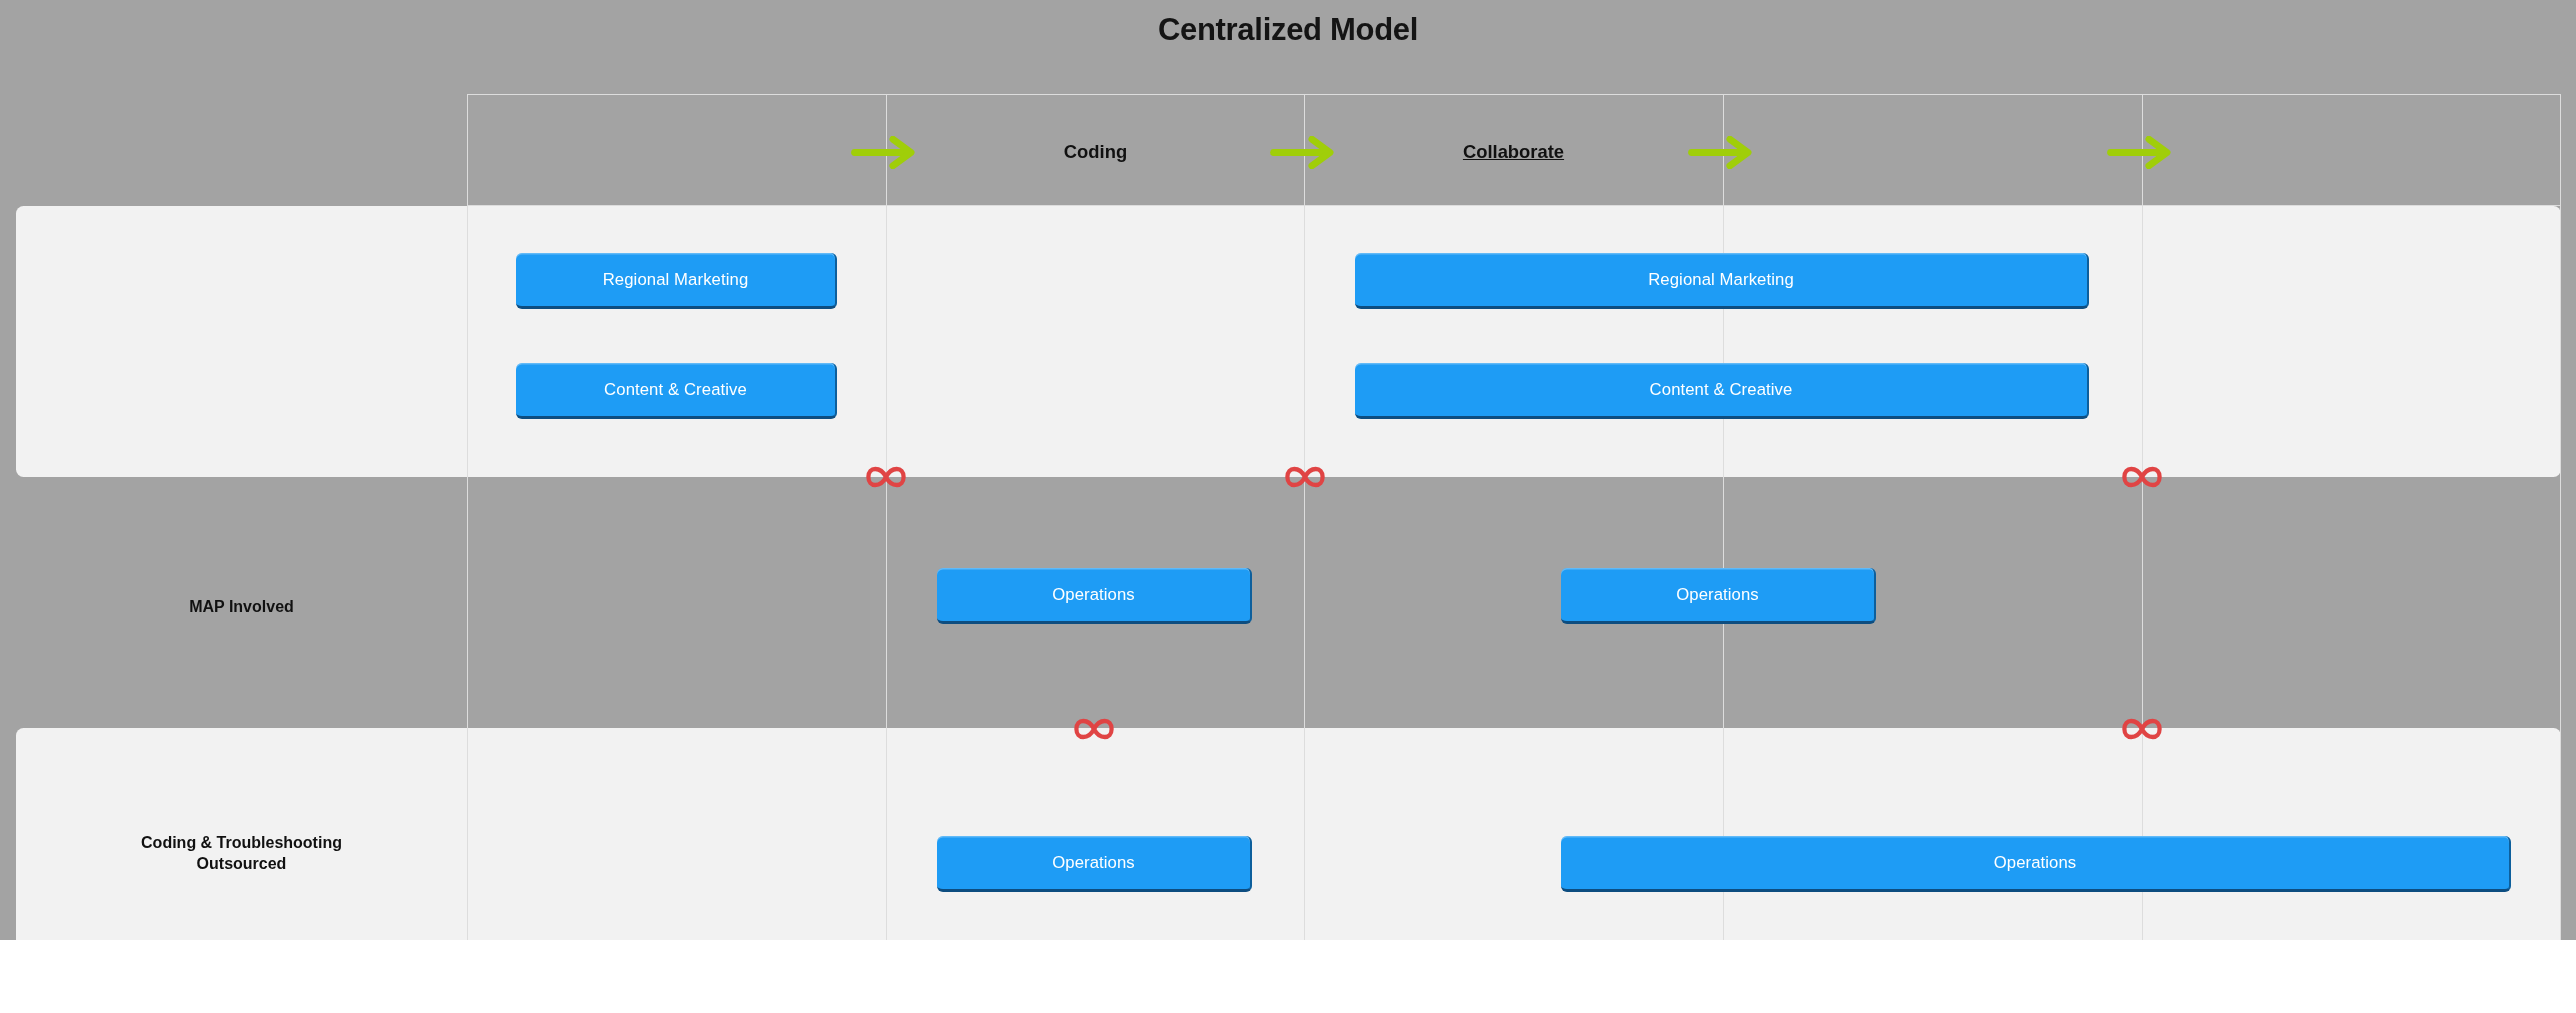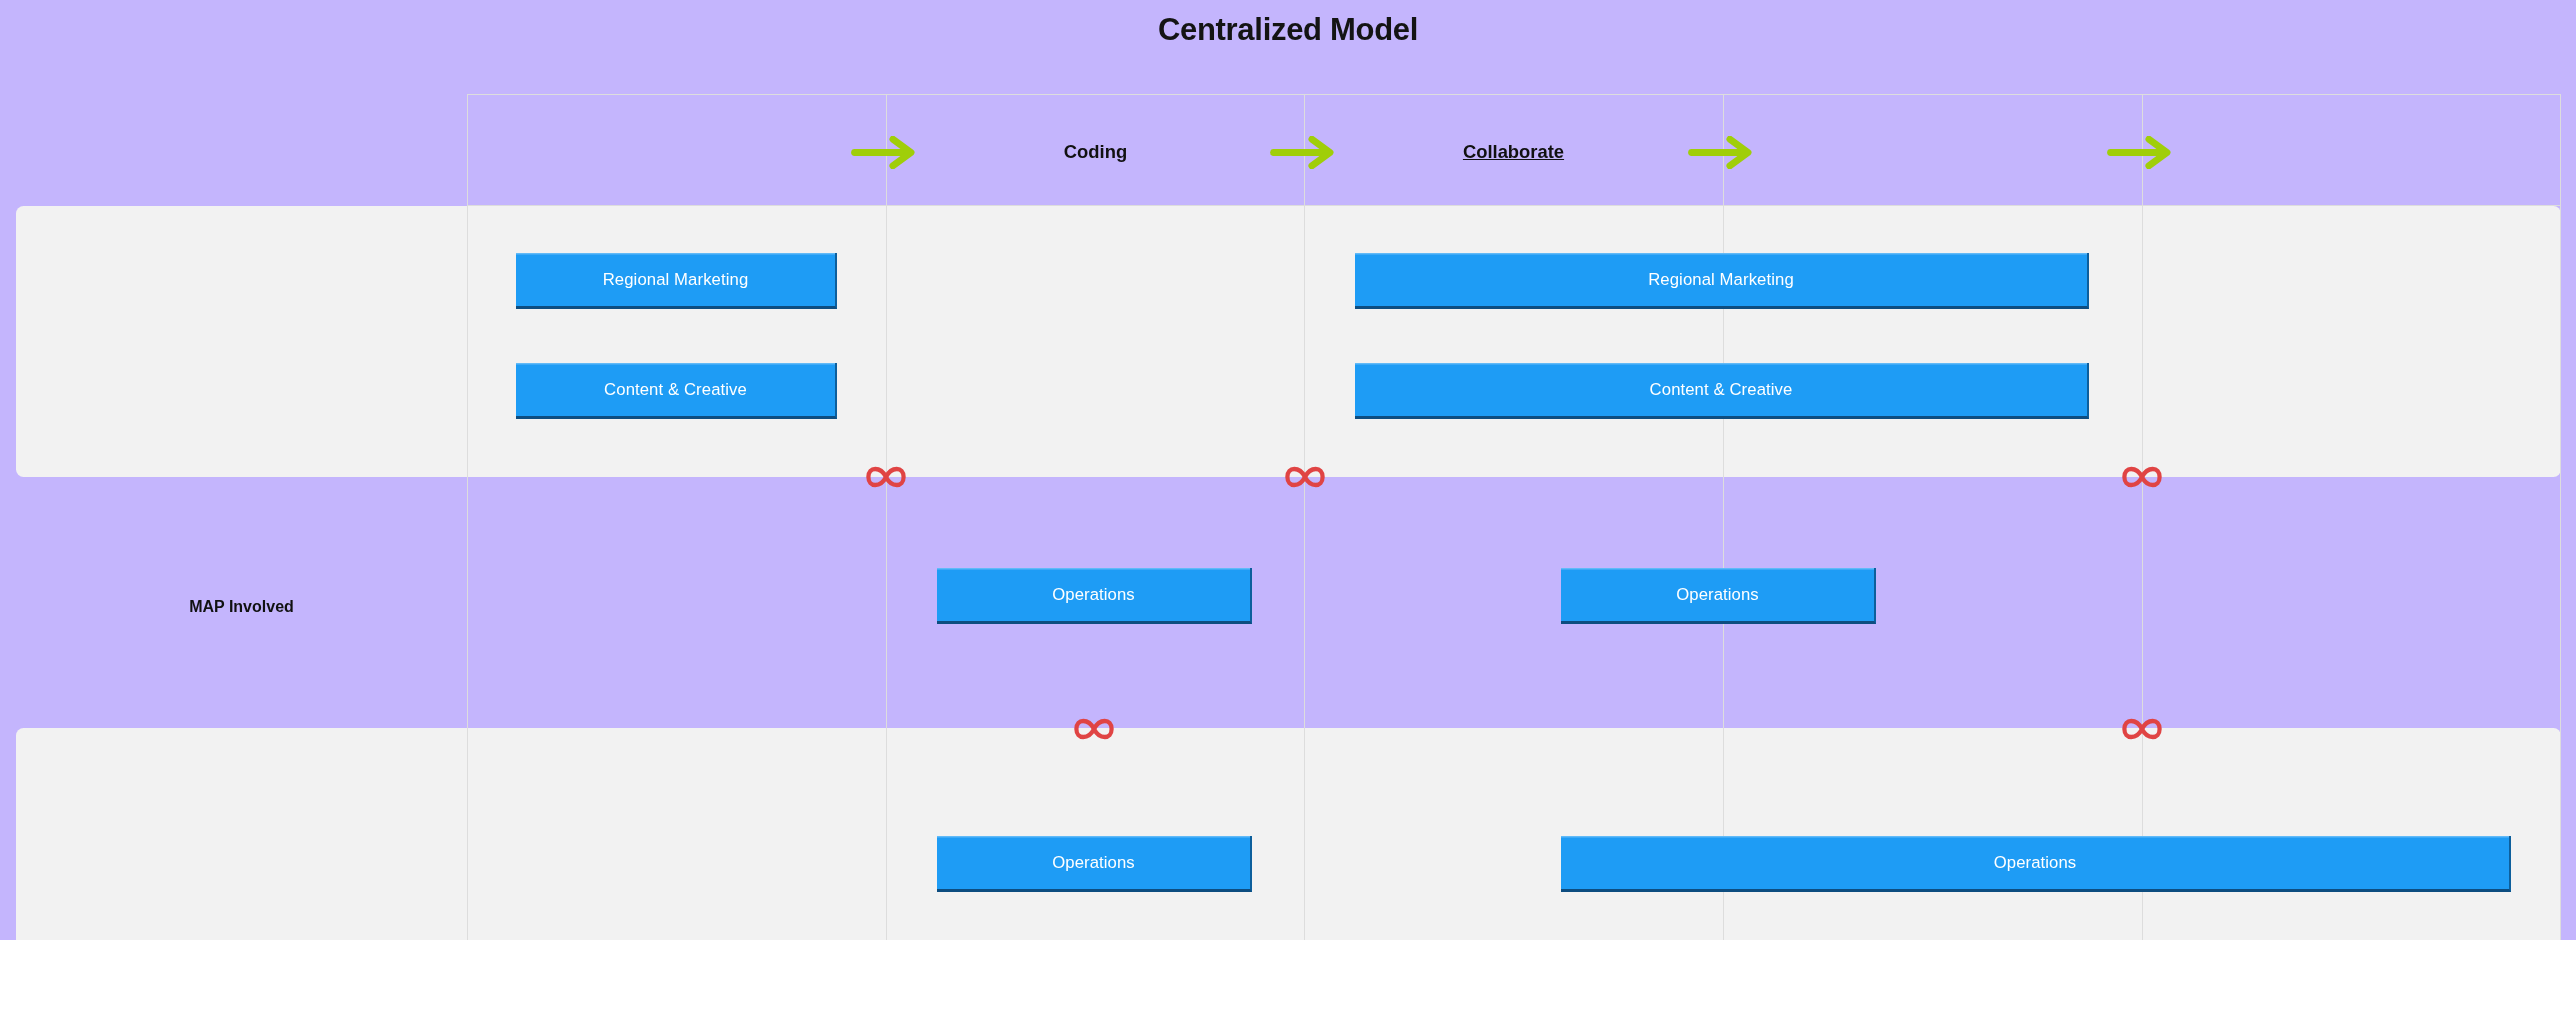--- a/index.html
+++ b/index.html
@@ -10,21 +10,21 @@
   }
   body {
     font-family: "Liberation Sans", sans-serif;
     -webkit-font-smoothing: antialiased;
   }
 
   #canvas {
     position: relative;
     width: 2576px;
     height: 940px;
-    background: #c4b5fd;
+    background: #a3a3a3;
     overflow: hidden;
   }
 
   
   #page-title {
     position: absolute;
     left: 0;
     top: 12px;
     width: 2576px;
     text-align: center;
@@ -106,21 +106,21 @@
     color: #111111;
     line-height: 1.33;
   }
   .lane-label .ln { display: block; }
 
   
   .task-bar {
     position: absolute;
     height: 56px;
     background: #1e9cf5;
-    border-radius: 0;
+    border-radius: 6px;
     border-right: 2.7px solid #0d5f9c;
     border-bottom: 3.8px solid #0d4d80;
     box-sizing: border-box;
     box-shadow: inset 0 1.6px 0 0 rgba(255,255,255,0.30);
     display: flex;
     align-items: center;
     justify-content: center;
     color: #ffffff;
     font-size: 16.7px;
     font-weight: normal;
@@ -184,20 +184,24 @@
   <div class="phase-arrow" style="left:2107px;">
     <svg viewBox="0 0 130 62" xmlns="http://www.w3.org/2000/svg">
       <path d="M6 31 H104" stroke="#a0ce09" stroke-width="13" stroke-linecap="round" fill="none"></path>
       <path d="M78 6 L112 31 L78 56" stroke="#a0ce09" stroke-width="13" stroke-linecap="round" stroke-linejoin="round" fill="none"></path>
     </svg>
   </div>
 
   <div class="lane-label" style="top:596px;">
     <span class="ln">MAP Involved</span>
   </div>
+  <div class="lane-label" style="top:832px;">
+    <span class="ln">Coding &amp; Troubleshooting</span>
+    <span class="ln">Outsourced</span>
+  </div>
 
   <div class="task-bar" style="left:516px; top:253px; width:321px;">Regional Marketing</div>
   <div class="task-bar" style="left:516px; top:363px; width:321px;">Content &amp; Creative</div>
   <div class="task-bar" style="left:1355px; top:253px; width:734px;">Regional Marketing</div>
   <div class="task-bar" style="left:1355px; top:363px; width:734px;">Content &amp; Creative</div>
 
   <div class="task-bar" style="left:937px; top:568px; width:315px;">Operations</div>
   <div class="task-bar" style="left:1561px; top:568px; width:315px;">Operations</div>
 
   <div class="task-bar" style="left:937px; top:836px; width:315px;">Operations</div>

